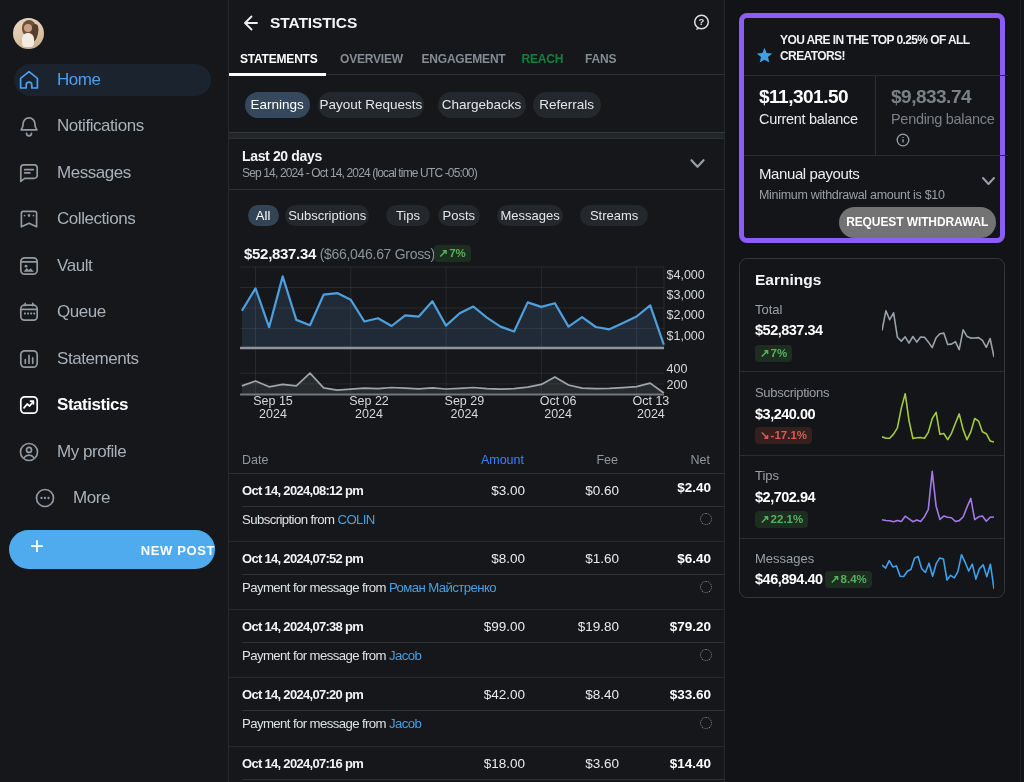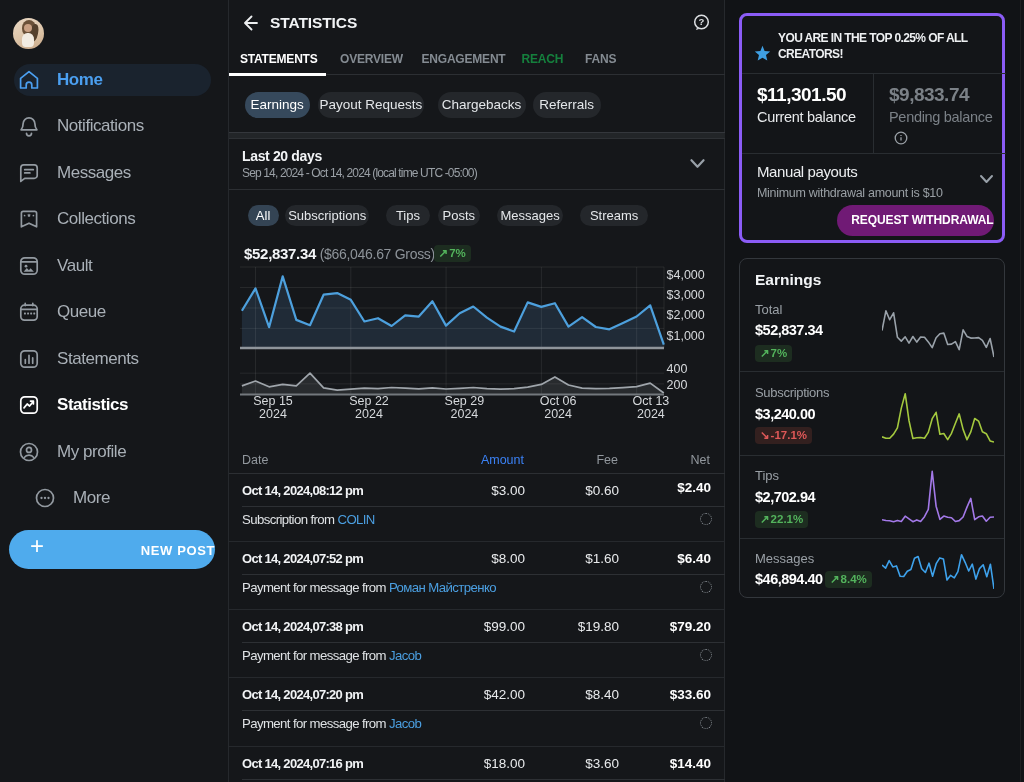--- a/index.html
+++ b/index.html
@@ -10,21 +10,21 @@
 <div class="abs" style="left:9px;top:2px;width:14px;height:16px;border-radius:50% 50% 45% 45%;background:#6b5138"></div>
 <div class="abs" style="left:17px;top:6px;width:8px;height:18px;border-radius:45%;background:#54402c;transform:rotate(12deg)"></div>
 <div class="abs" style="left:11px;top:6px;width:8px;height:8px;border-radius:50%;background:#c9a083"></div>
 <div class="abs" style="left:9px;top:15px;width:12px;height:14px;border-radius:45% 45% 30% 30%;background:#f2ece2"></div>
 </div>
 <div style="position:absolute;left:0;top:63.5px;width:228px;height:32px">
       <div style="position:absolute;left:14px;top:0;width:197px;height:32px;border-radius:16px;background:#1a232e"></div>
 <svg style="position:absolute;left:17px;top:4px;color:#4b9ff0" width="24" height="24" viewBox="0 0 24 24" fill="none" stroke="#4b9ff0" stroke-width="1.7" stroke-linejoin="round" stroke-linecap="round">
         <path d="M3.6 10.4 12 3.6l8.4 6.8V20h-5.6v-3.1a2.8 2.8 0 0 0-5.6 0V20H3.6Z"></path>
       </svg>
-<div style="position:absolute;left:57px;top:6px;font-size:17px;letter-spacing:-.45px;font-weight:bold;color:#4b9ff0">Home</div>
+<div style="position:absolute;left:57px;top:6px;font-size:17px;letter-spacing:-.45px;font-weight:normal;color:#4b9ff0">Home</div>
     </div>
 <div style="position:absolute;left:0;top:110px;width:228px;height:32px">
 <svg style="position:absolute;left:17px;top:4px;color:#939aa1" width="24" height="24" viewBox="0 0 24 24" fill="none" stroke="#939aa1" stroke-width="1.7" stroke-linejoin="round" stroke-linecap="round">
         <path d="M12 3.9a5.9 5.9 0 0 1 5.9 5.9c0 3.5 1.1 5 2 6H4.1c.9-1 2-2.5 2-6A5.9 5.9 0 0 1 12 3.9Z"></path>
         <path d="M9.5 19.3a2.5 2.5 0 0 0 5 0"></path>
       </svg>
 <div style="position:absolute;left:57px;top:6px;font-size:17px;letter-spacing:-.45px;font-weight:normal;color:#a9b0b7">Notifications</div>
     </div>
 <div style="position:absolute;left:0;top:156.5px;width:228px;height:32px">
 <svg style="position:absolute;left:17px;top:4px;color:#939aa1" width="24" height="24" viewBox="0 0 24 24" fill="none" stroke="#939aa1" stroke-width="1.7" stroke-linejoin="round" stroke-linecap="round">
@@ -231,42 +231,42 @@
 <div style="position:absolute;left:13px;top:9px;font-size:13px;font-weight:bold;letter-spacing:-.7px;color:#f1f3f5">Oct 14, 2024,07:16 pm</div>
 <div style="position:absolute;right:200px;top:9px;font-size:13.5px;color:#e8eaec">$18.00</div>
 <div style="position:absolute;right:106px;top:9px;font-size:13.5px;color:#e8eaec">$3.60</div>
 <div style="position:absolute;right:14px;top:9px;font-size:13.5px;font-weight:bold;color:#fff">$14.40</div>
 <div style="position:absolute;left:13px;right:0;top:32px;height:1px;background:#2d3034"></div>
 
 </div>
 
 </div>
 
-<div class="abs" style="left:739px;top:13px;width:266px;height:230px;border:3px solid #8b5cf6;border-radius:8px;background:#131518">
+<div class="abs" style="left:739px;top:13px;width:266px;height:230px;border:5px solid #8b5cf6;border-radius:8px;background:#131518">
 <svg class="abs" style="left:12px;top:29px" width="17" height="17" viewBox="0 0 17 17">
       <path d="M8.5 0.8 10.6 5.9 16.2 6.4 12 10.1 13.3 15.6 8.5 12.7 3.7 15.6 5 10.1 0.8 6.4 6.4 5.9Z" fill="#3f9fe2"></path>
     </svg>
 <div class="abs" style="left:36px;top:15px;width:225px;font-size:12px;font-weight:bold;color:#eef0f2;line-height:15.5px;letter-spacing:-.6px;white-space:nowrap">YOU ARE IN THE TOP 0.25% OF ALL<br>CREATORS!</div>
 <div class="abs" style="left:0;top:57px;width:264px;height:1px;background:#292d31"></div>
 <div class="abs" style="left:131px;top:57px;width:1px;height:80px;background:#292d31"></div>
 <div class="abs" style="left:15px;top:68px;font-size:19px;letter-spacing:-.5px;font-weight:bold;color:#fff">$11,301.50</div>
 <div class="abs" style="left:15px;top:93px;font-size:14.5px;letter-spacing:-.3px;color:#e8eaec">Current balance</div>
 <div class="abs" style="left:147px;top:68px;font-size:19px;letter-spacing:-.5px;font-weight:bold;color:#7b8187">$9,833.74</div>
 <div class="abs" style="left:147px;top:93px;font-size:14.5px;letter-spacing:-.3px;color:#7b8187">Pending balance</div>
 <svg class="abs" style="left:152px;top:115px" width="14" height="14" viewBox="0 0 14 14" fill="none">
       <circle cx="7" cy="7" r="5.8" stroke="#9aa0a6" stroke-width="1.3"></circle>
       <path d="M7 6.3v3.2M7 4.1v1" stroke="#9aa0a6" stroke-width="1.3"></path>
     </svg>
 <div class="abs" style="left:0;top:137px;width:264px;height:1px;background:#292d31"></div>
 <div class="abs" style="left:15px;top:147px;font-size:15px;letter-spacing:-.4px;color:#eceef0">Manual payouts</div>
 <div class="abs" style="left:15px;top:170px;font-size:12.5px;letter-spacing:-.3px;color:#9aa0a5">Minimum withdrawal amount is $10</div>
 <svg class="abs" style="left:237px;top:158px" width="15" height="10" viewBox="0 0 15 10" fill="none" stroke="#98a0a8" stroke-width="2" stroke-linecap="round" stroke-linejoin="round">
       <path d="m2 2 5.5 6L13 2"></path>
     </svg>
-<div class="abs" style="left:95px;top:189px;width:156.5px;height:31px;border-radius:15.5px;background:#701a75;color:#fff;font-size:12px;font-weight:bold;letter-spacing:-.1px;text-align:right;line-height:31px;white-space:nowrap">REQUEST WITHDRAWAL</div>
+<div class="abs" style="left:95px;top:189px;width:156.5px;height:31px;border-radius:15.5px;background:#737373;color:#fff;font-size:12px;font-weight:bold;letter-spacing:-.1px;text-align:center;line-height:31px;white-space:nowrap">REQUEST WITHDRAWAL</div>
 </div>
 
 <div class="abs" style="left:739px;top:258px;width:266px;height:340px;border:1px solid #33373c;border-radius:8px;background:#131518">
 <div class="abs" style="left:15px;top:12px;font-size:15.5px;font-weight:bold;color:#f2f4f6">Earnings</div>
 
 <div class="abs" style="left:15px;top:43px;font-size:13px;color:#9aa0a6">Total</div>
 <div class="abs" style="left:15px;top:63px;font-size:14.5px;letter-spacing:-.5px;font-weight:bold;color:#fff">$52,837.34</div>
 <div class="abs" style="left:15px;top:84px"><span style="display:inline-block;background:#1d2d20;color:#53b35c;font-size:11.5px;font-weight:bold;border-radius:4px;padding:1.5px 5px;">↗ 7%</span></div>
 <div class="abs" style="left:0;top:44px;width:266px;height:58px">
       <svg width="112" height="58" viewBox="0 0 112 58" style="position:absolute;right:12px" fill="none">

